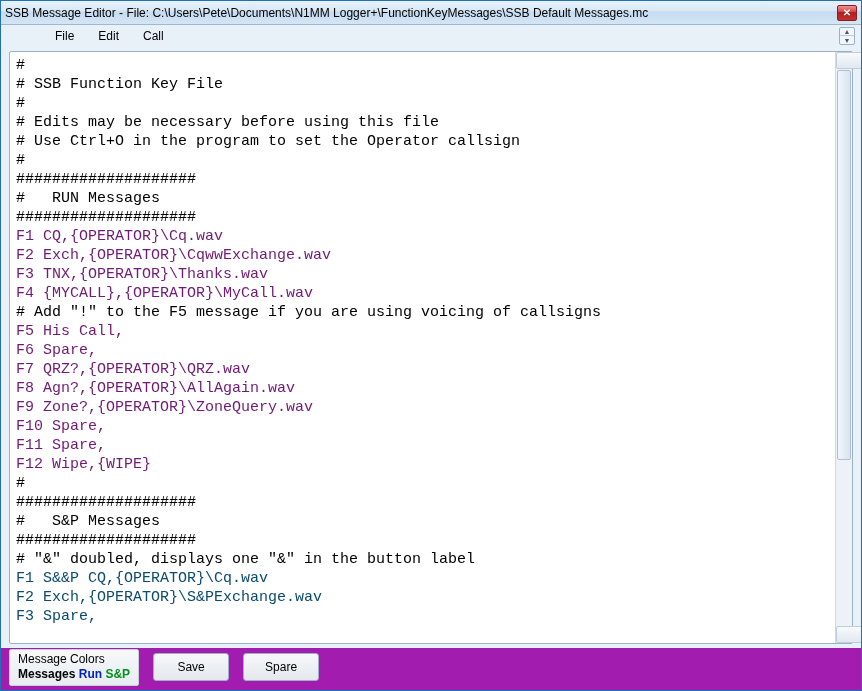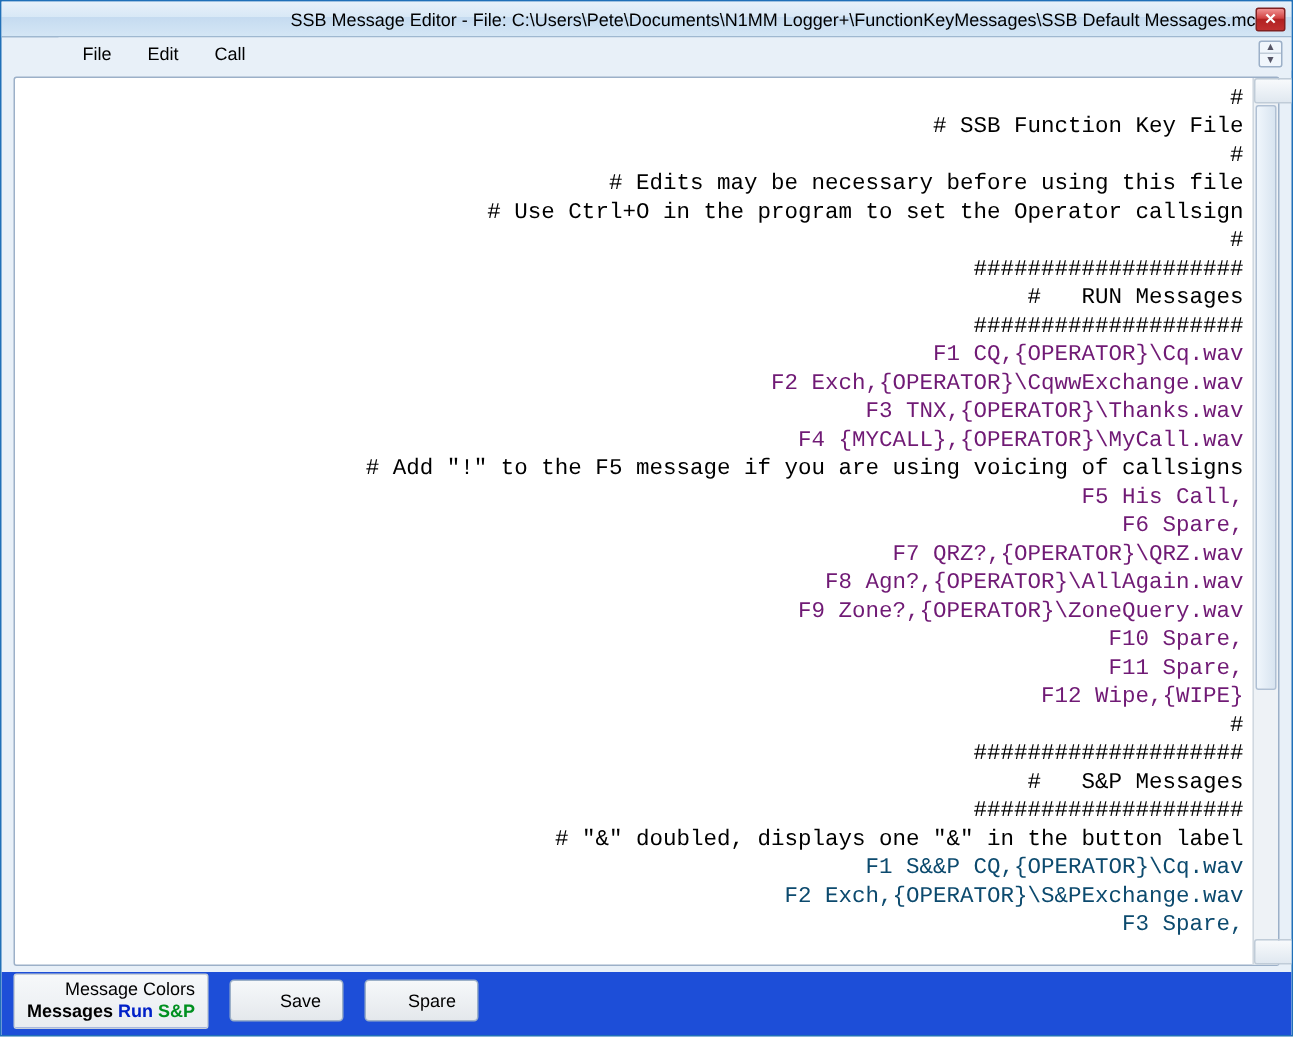--- a/index.html
+++ b/index.html
@@ -1,15 +1,15 @@
 <!DOCTYPE html>
 <html><head>
 <meta charset="utf-8">
 <style>
-  * { box-sizing: border-box; text-align: right; }
+  * { box-sizing: border-box; }
   html, body { margin: 0; padding: 0; height: 100%; }
   body {
     font-family: "Segoe UI", "Tahoma", sans-serif;
     font-size: 12px;
     background: #e8f0f8;
     width: 862px;
     height: 691px;
     overflow: hidden;
     display: flex;
     flex-direction: column;
@@ -104,21 +104,21 @@
     border-radius: 2px;
     cursor: pointer;
   }
   .scrollbar .down { position: absolute; bottom: 0; left: 0; right: 0; }
   .bottombar {
     height: 42px;
     display: flex;
     align-items: center;
     padding: 0 8px 4px 8px;
     gap: 14px;
-    background: #1d4ed8;
+    background: #a21caf;
   }
   .colorlegend {
     border: 1px solid #c8d0d8;
     background: linear-gradient(to bottom, #f6f8fa, #e8ecf0);
     padding: 2px 8px 3px 8px;
     border-radius: 2px;
     font-size: 12px;
     line-height: 15px;
   }
   .colorlegend .row2 { font-weight: bold; }

